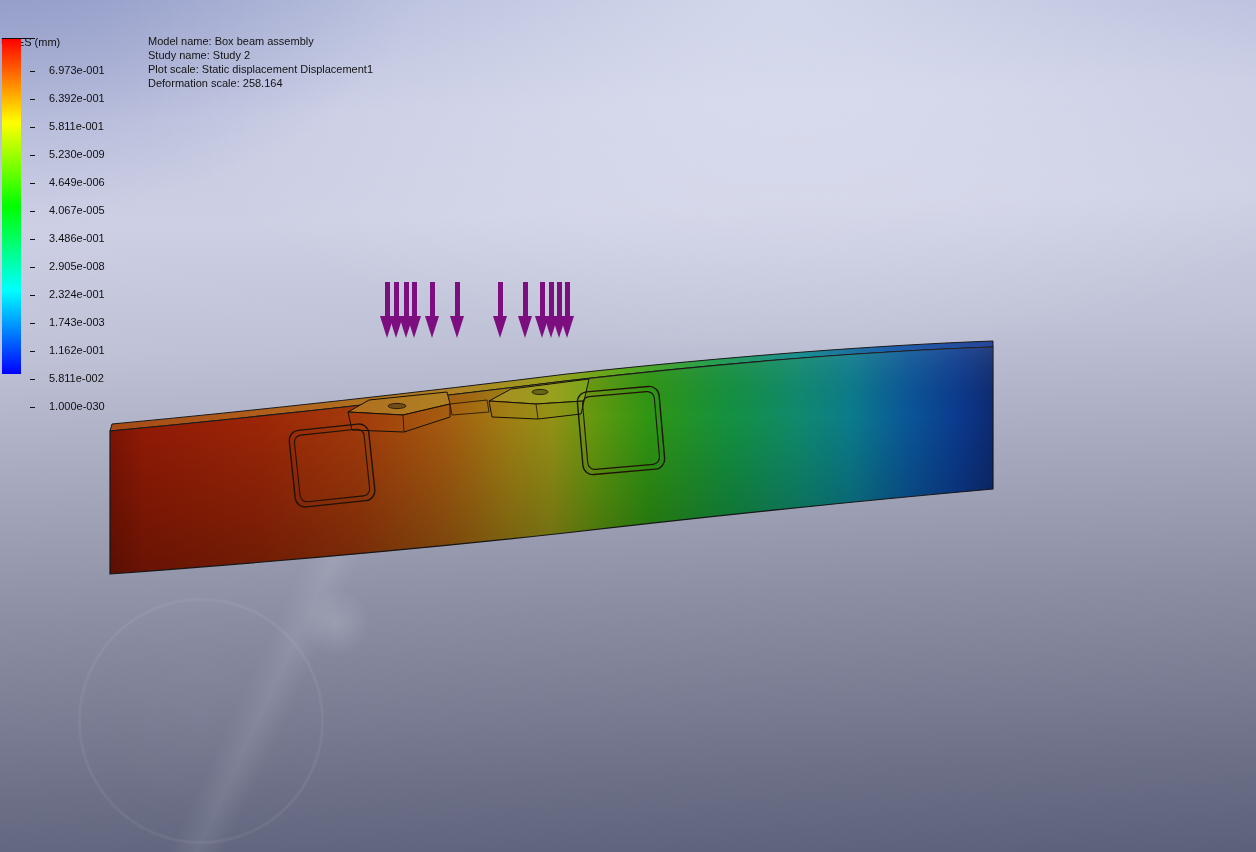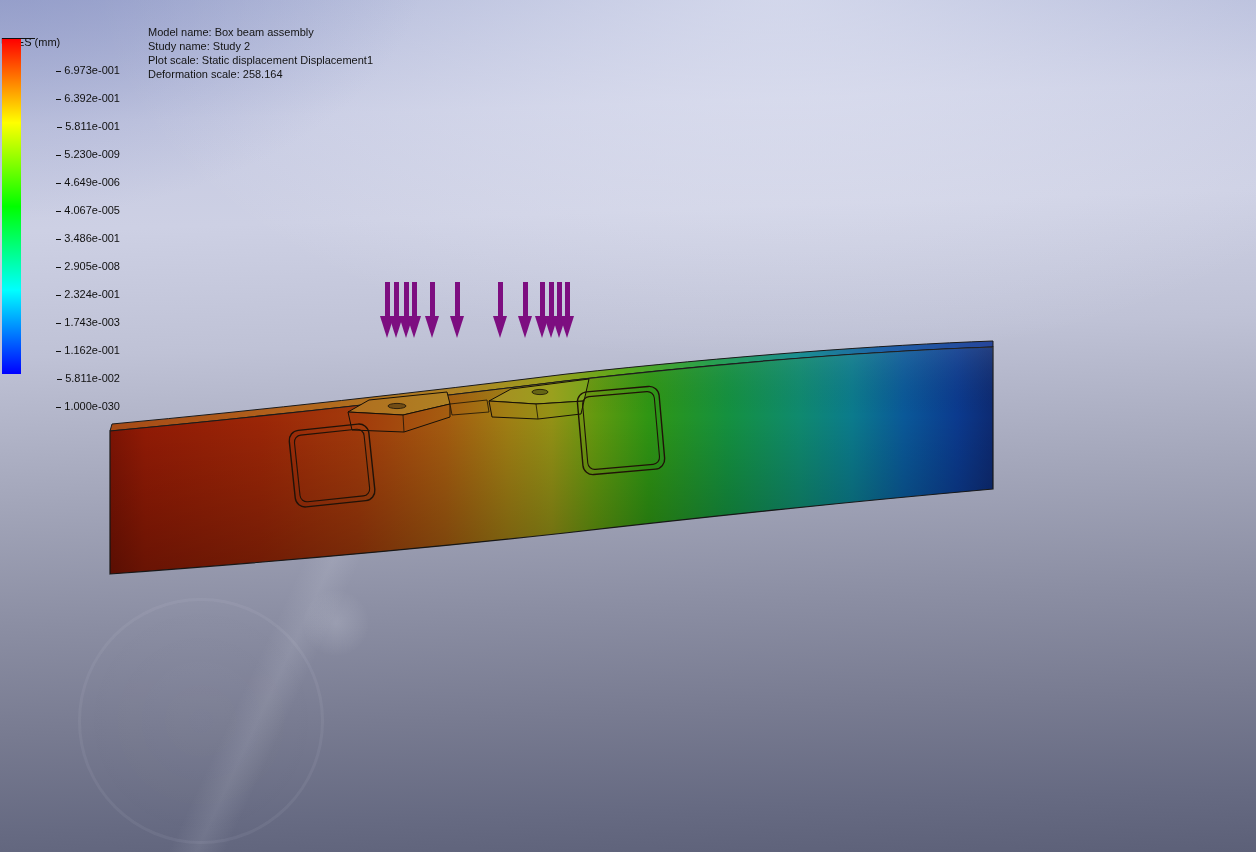--- a/index.html
+++ b/index.html
@@ -16,39 +16,39 @@
   }
   
   .flare-ring { position:absolute; left:78px; top:598px; width:246px; height:246px;
     border-radius:50%; border:3px solid rgba(228,233,245,0.07);
     background:radial-gradient(circle, rgba(255,255,255,0.02), rgba(255,255,255,0) 70%); }
   .flare-blob { position:absolute; left:303px; top:590px; width:66px; height:66px; border-radius:50%;
     background:radial-gradient(circle, rgba(242,246,255,0.16), rgba(242,246,255,0) 72%); }
   .flare-streak { position:absolute; left:50px; top:555px; width:430px; height:300px;
     background:linear-gradient(115deg, transparent 45%, rgba(242,246,255,0.09) 50%, transparent 55%); }
 
-  .annotation { position:absolute; left:148px; top:25px; color:#141414;
+  .annotation { position:absolute; left:148px; top:34px; color:#141414;
     font-size:11px; line-height:14px; white-space:nowrap; }
 
   .model-svg { position:absolute; left:0; top:0; }
 
   .load-arrows { position:absolute; left:0; top:282px; width:1256px; height:58px; }
   .arrow { position:absolute; width:15px; height:56px; top:0; }
   .arrow .shaft { width:5px; height:34px; margin:0 auto; }
   .arrow .head { width:0; height:0; border-left:7.5px solid transparent;
     border-right:7.5px solid transparent; }
 
   .legend { position:absolute; left:1002px; top:174px; color:#101010; font-size:11px;margin-top:36px; }
   .legend-title { position:absolute; left:1px; top:0; white-space:nowrap; }
   .legend-bar { position:absolute; left:2px; top:38px; width:19px; height:336px;
     border-top:1px solid #101010; }
   .legend-bar-topline { position:absolute; left:21px; top:38px; width:14px; height:1px; background:#101010; }
   .legend-labels { position:absolute; left:30px; top:28px; width:90px; height:347px;
     display:flex; flex-direction:column; justify-content:space-between; }
-  .legend-row { display:flex; align-items:center; gap:3px; height:11px; white-space:nowrap;justify-content:flex-end; }
+  .legend-row { display:flex; align-items:center; gap:14px; height:11px; white-space:nowrap; }
   .legend-tick { display:inline-block; width:5px; height:1px; background:#101010; margin-top:4px; }
 </style>
 </head>
 <body>
 
 <div class="viewport">
 
   <div class="flare-ring"></div>
   <div class="flare-blob"></div>
   <div class="flare-streak"></div>

